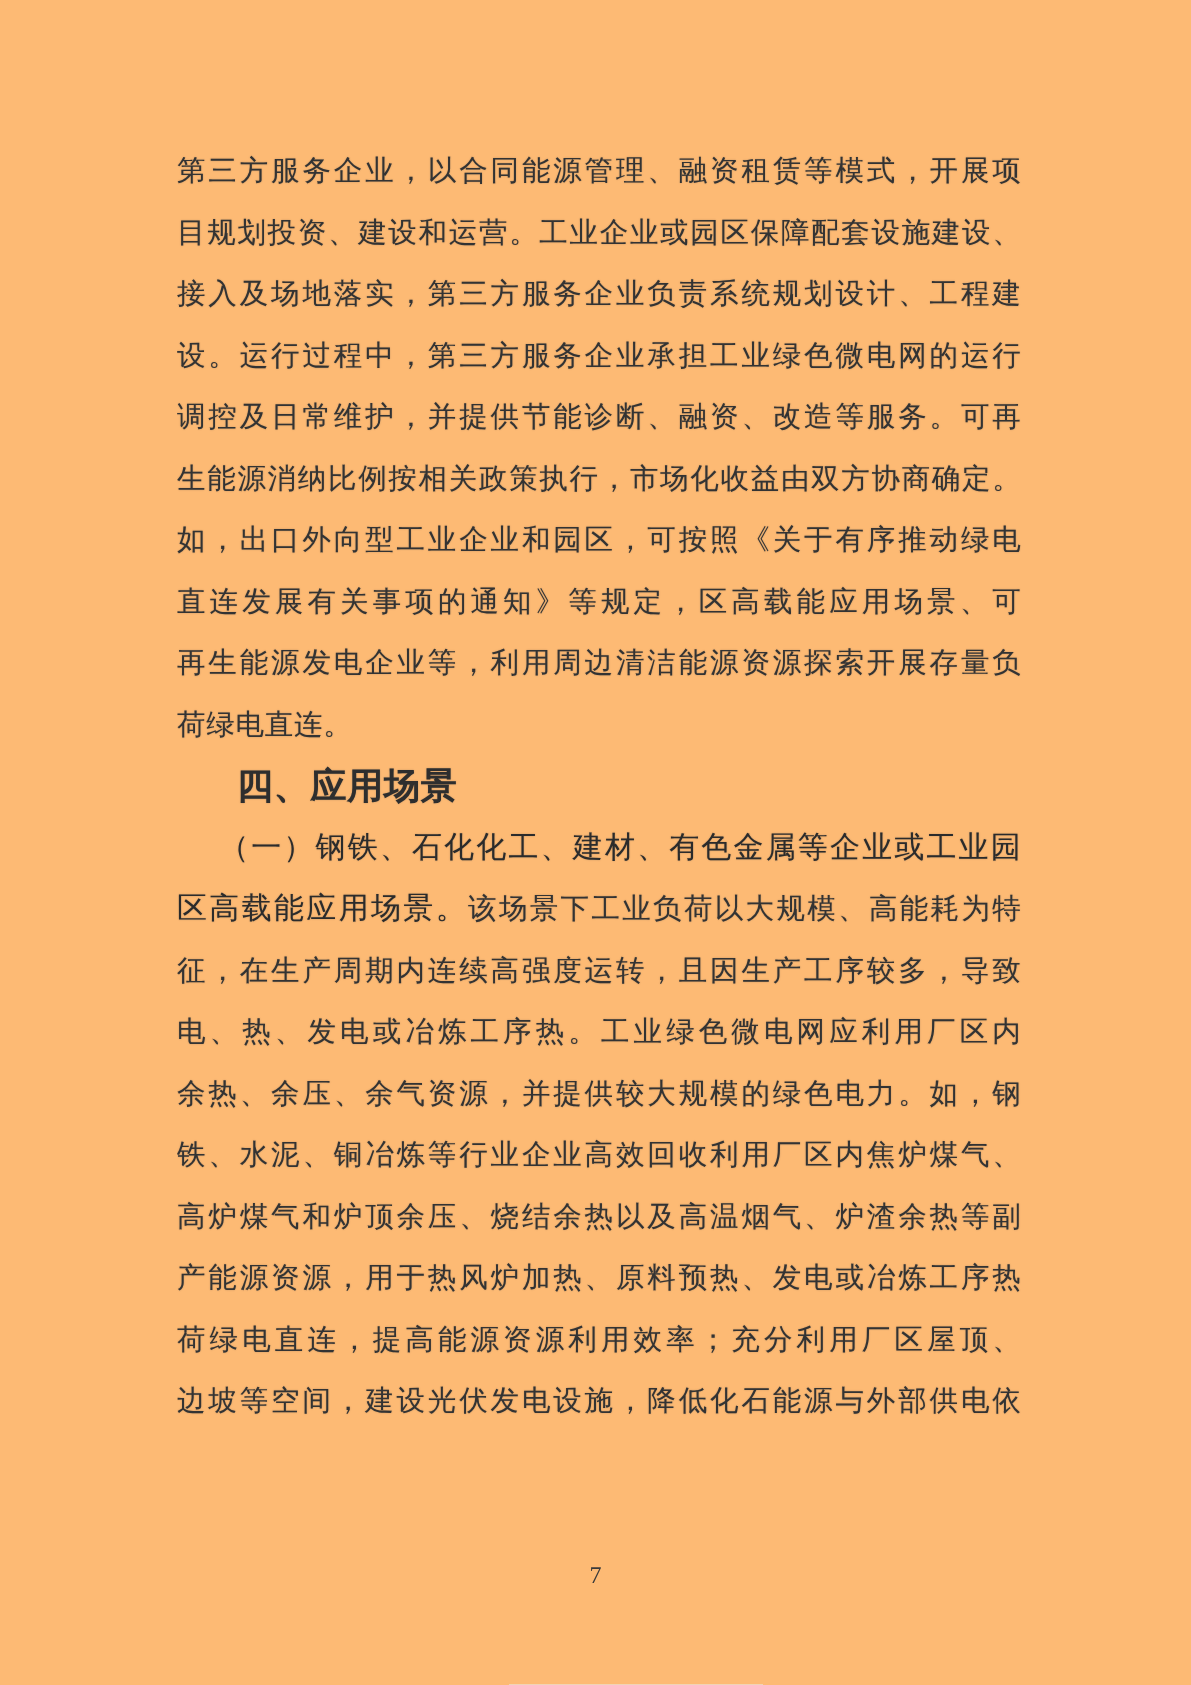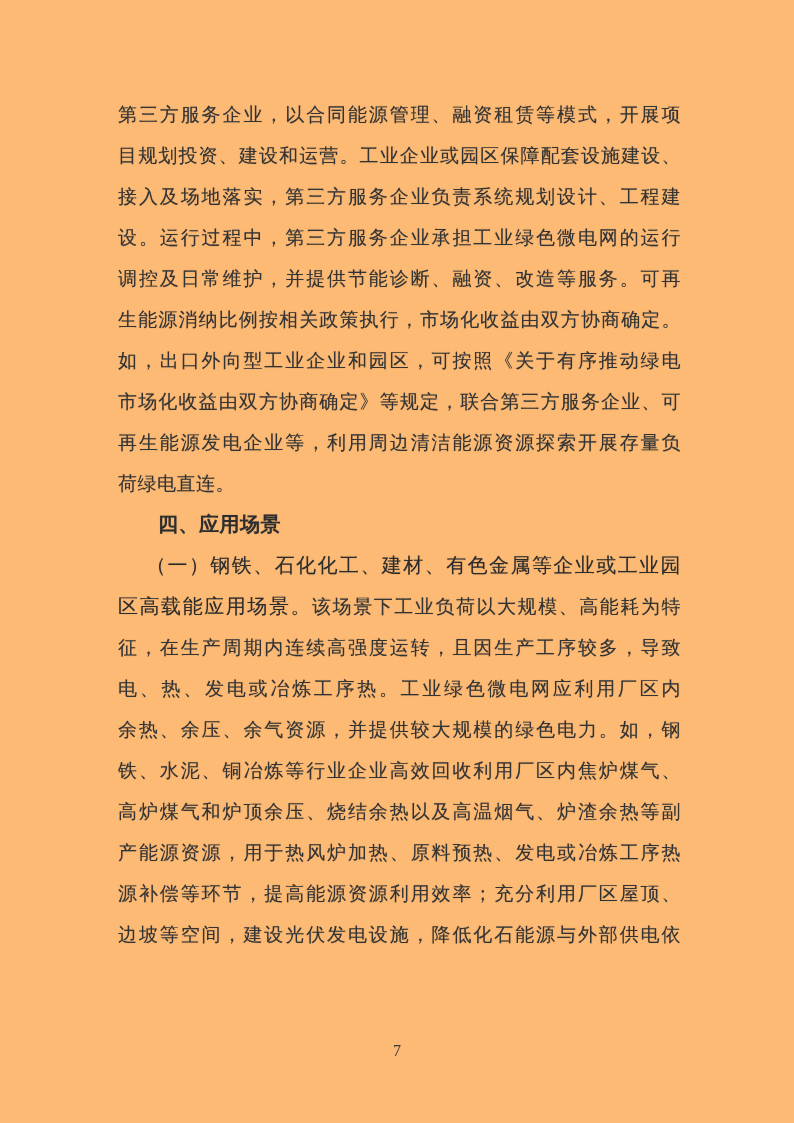--- a/index.html
+++ b/index.html
@@ -33,21 +33,21 @@
     overflow: hidden;
     letter-spacing: 0.5px;
   }
   .line.no-justify {
     text-align: left;
     text-align-last: left;
   }
   .line.heading {
     font-family: "Liberation Sans", sans-serif;
     font-weight: 700;
-    font-size: 20px;
+    font-size: 24px;
     color: #2e2e2e;
   }
   .line.indent-2 { padding-left: 40px; }
   .line.indent-paren { padding-left: 28px; }
   .seg-bold {
     font-weight: 400;
     font-size: 20px;
     color: #2b2b2b;
   }
   .page-number {
@@ -66,29 +66,29 @@
 <div class="page">
   <div class="text-block">
 
   <div class="line"><span>第三方服务企业，以合同能源管理、融资租赁等模式，开展项</span></div>
       <div class="line"><span>目规划投资、建设和运营。工业企业或园区保障配套设施建设、</span></div>
       <div class="line"><span>接入及场地落实，第三方服务企业负责系统规划设计、工程建</span></div>
       <div class="line"><span>设。运行过程中，第三方服务企业承担工业绿色微电网的运行</span></div>
       <div class="line"><span>调控及日常维护，并提供节能诊断、融资、改造等服务。可再</span></div>
       <div class="line"><span>生能源消纳比例按相关政策执行，市场化收益由双方协商确定。</span></div>
       <div class="line"><span>如，出口外向型工业企业和园区，可按照《关于有序推动绿电</span></div>
-      <div class="line"><span>市场化收益由双方协商确定》等规定，联合第三方服务企业、可</span></div>
+      <div class="line"><span>直连发展有关事项的通知》等规定，区高载能应用场景、可</span></div>
       <div class="line"><span>再生能源发电企业等，利用周边清洁能源资源探索开展存量负</span></div>
       <div class="line no-justify"><span>荷绿电直连。</span></div>
       <div class="line no-justify heading indent-2"><span>四、应用场景</span></div>
       <div class="line indent-paren"><span class="seg-bold">（一）钢铁、石化化工、建材、有色金属等企业或工业园</span></div>
       <div class="line"><span class="seg-bold">区高载能应用场景。</span><span>该场景下工业负荷以大规模、高能耗为特</span></div>
       <div class="line"><span>征，在生产周期内连续高强度运转，且因生产工序较多，导致</span></div>
       <div class="line"><span>电、热、发电或冶炼工序热。工业绿色微电网应利用厂区内</span></div>
       <div class="line"><span>余热、余压、余气资源，并提供较大规模的绿色电力。如，钢</span></div>
       <div class="line"><span>铁、水泥、铜冶炼等行业企业高效回收利用厂区内焦炉煤气、</span></div>
       <div class="line"><span>高炉煤气和炉顶余压、烧结余热以及高温烟气、炉渣余热等副</span></div>
       <div class="line"><span>产能源资源，用于热风炉加热、原料预热、发电或冶炼工序热</span></div>
-      <div class="line"><span>源补偿等环节，提高能源资源利用效率；充分利用厂区屋顶、</span></div>
+      <div class="line"><span>荷绿电直连，提高能源资源利用效率；充分利用厂区屋顶、</span></div>
       <div class="line"><span>边坡等空间，建设光伏发电设施，降低化石能源与外部供电依</span></div>
     </div>
   <div class="page-number">7</div>
 </div>
 
 </body></html>

